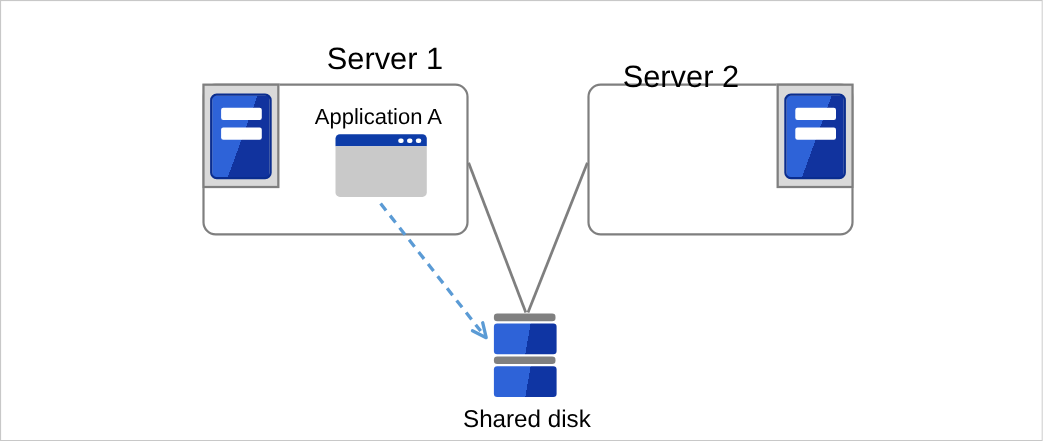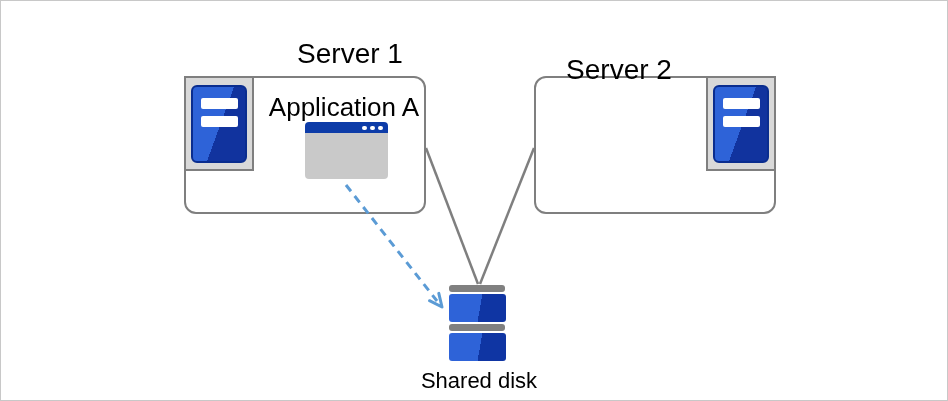--- a/index.html
+++ b/index.html
@@ -18,21 +18,21 @@
     overflow: hidden;
   }
   .lbl {
     position: absolute;
     color: #000000;
     text-align: center;
     white-space: nowrap;
     z-index: 5;
   }
   .lbl-server { font-size: 28px; line-height: 22px; }
-  .lbl-app    { font-size: 26px; line-height: 21px; }
+  .lbl-app    { font-size: 20px; line-height: 21px; }
   .lbl-disk   { font-size: 22px; line-height: 22px; }
 
   .server-box {
     position: absolute;
     width: 242px;
     height: 138px;
     background: #ffffff;
     border: 2px solid #7f7f7f;
     border-radius: 12px;
     box-sizing: border-box;

